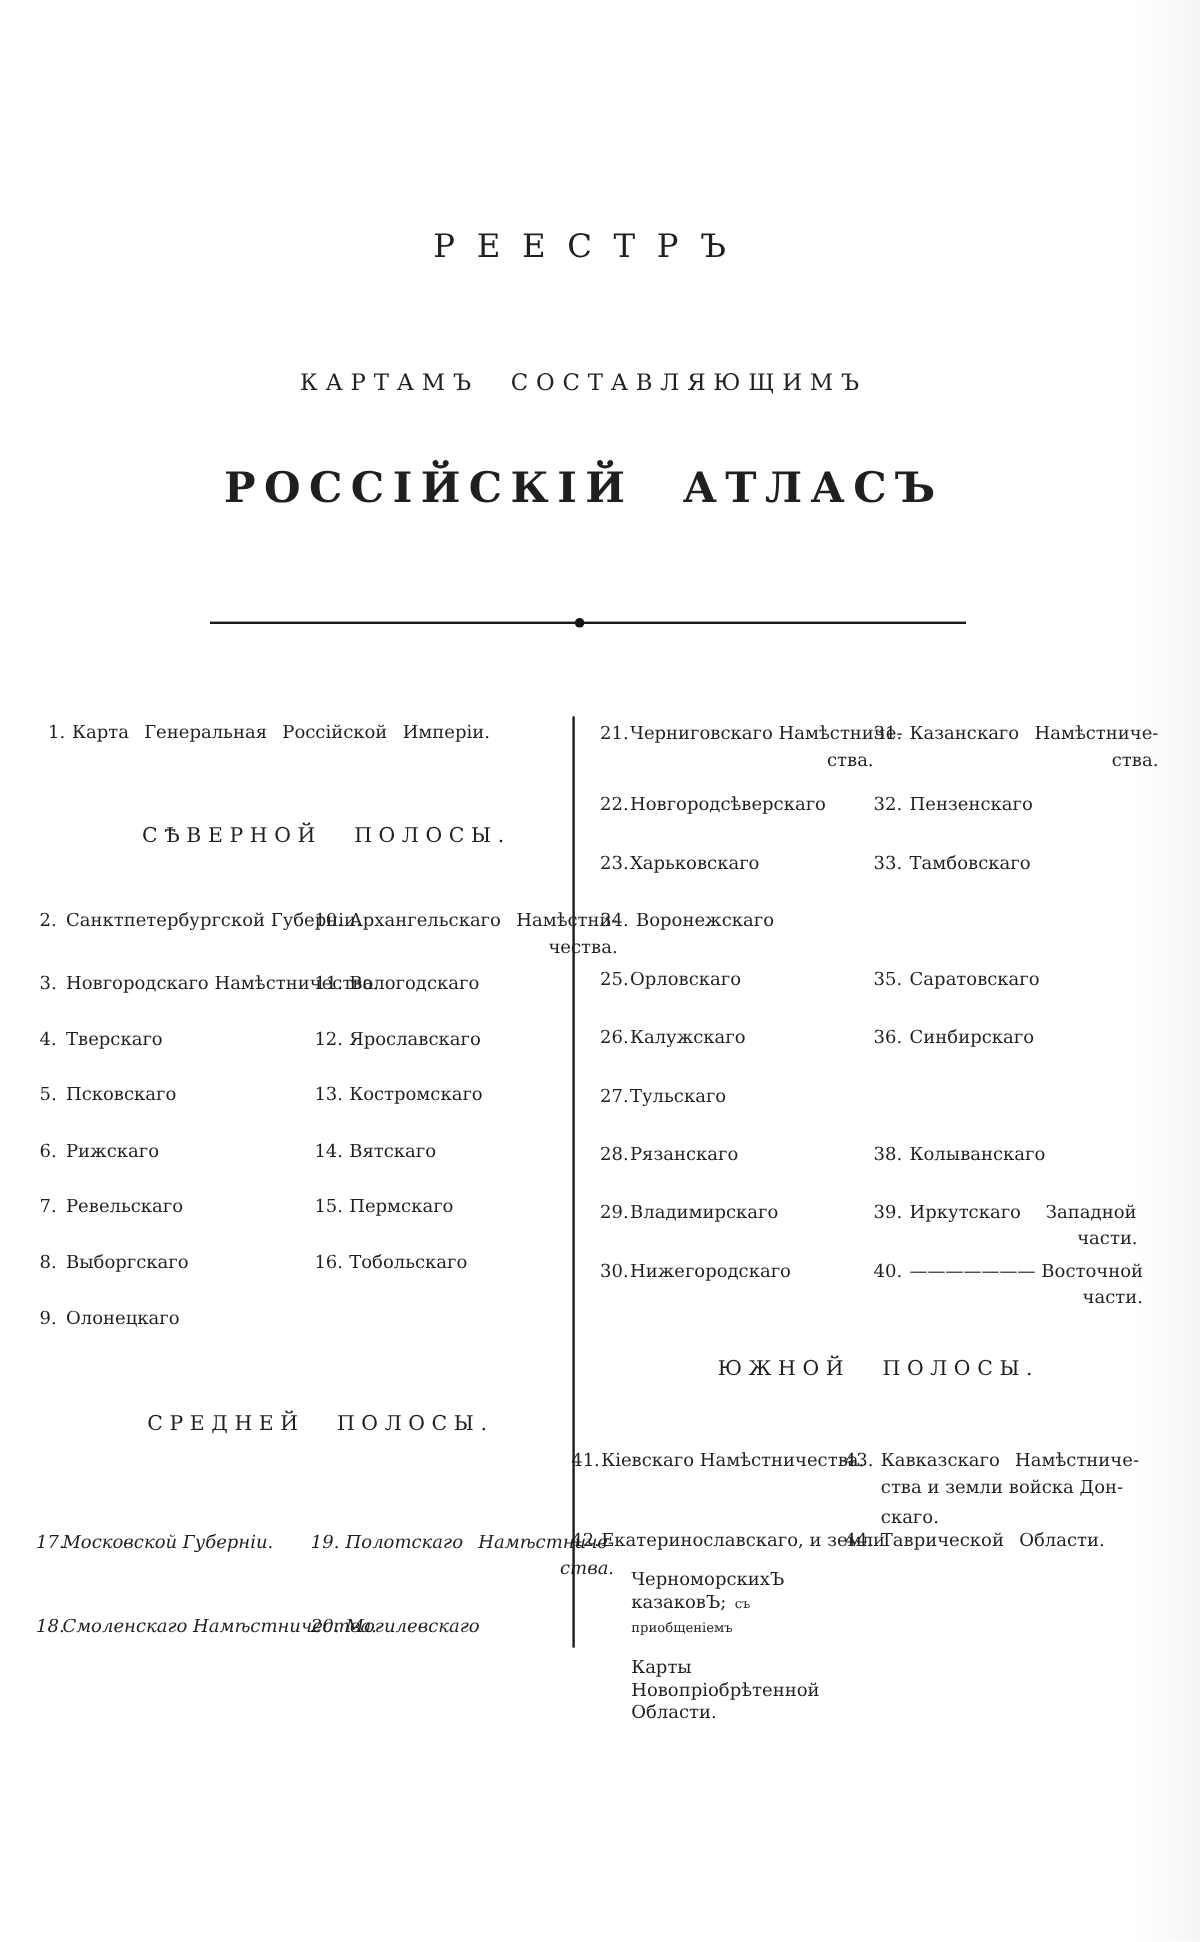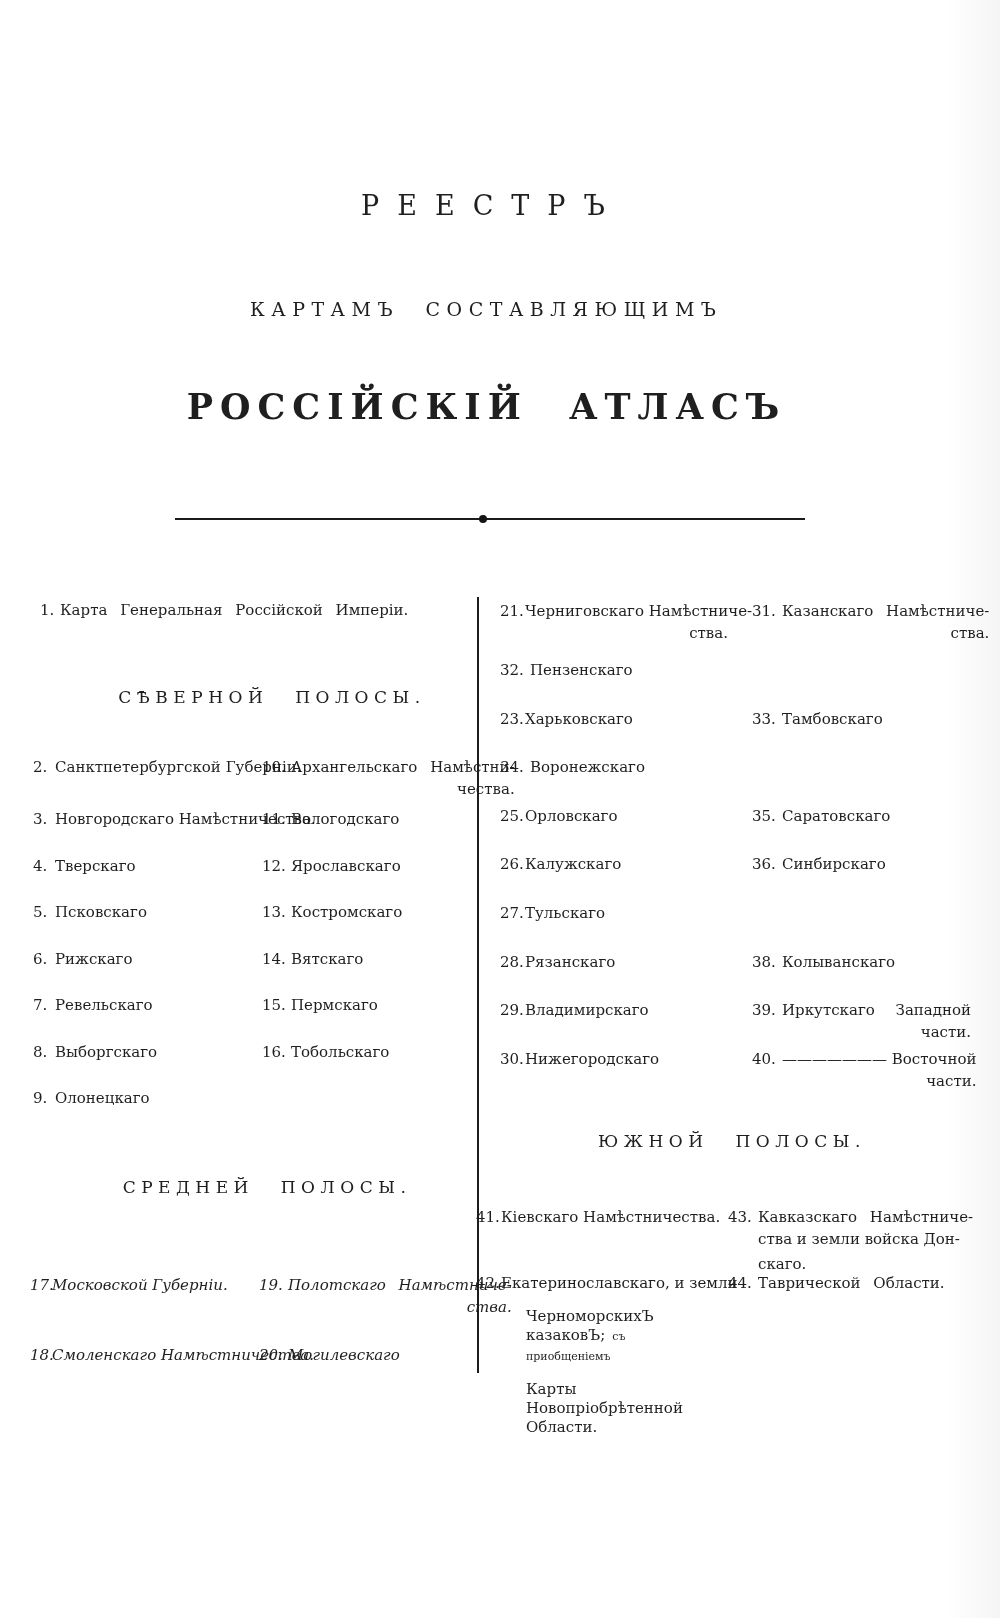--- a/index.html
+++ b/index.html
@@ -14,21 +14,21 @@
   
   .scan-shade {
     position:absolute; top:0; right:0; width:55px; height:100%;
     background:linear-gradient(to right, rgba(0,0,0,0), rgba(0,0,0,0.04));
     pointer-events:none;
   }
 
   
   .t1, .t2, .t3 { position:absolute; left:0; width:966px; text-align:center; white-space:nowrap; }
   .t1 { top:190px; font-size:27px; letter-spacing:18px; text-indent:18px; }
-  .t2 { top:298px; font-size:19px; letter-spacing:6.5px; text-indent:6.5px; word-spacing:14px; }
+  .t2 { top:308px; font-size:19px; letter-spacing:6.5px; text-indent:6.5px; word-spacing:14px; }
   .t3 { top:386px; font-size:35px; font-weight:bold; letter-spacing:7px; text-indent:7px; word-spacing:22px; }
 
   
   .rule { position:absolute; top:518px; left:175px; width:630px; height:2px; background:#1b1b1b; }
   .rule .dot { position:absolute; left:304px; top:-3px; width:8px; height:8px; border-radius:50%; background:#141414; }
   .rule:before, .rule:after { content:""; position:absolute; top:-1px; height:4px; width:120px; background:transparent; }
 
   
   .vdiv { position:absolute; left:477px; top:597px; width:2px; height:776px; background:#1c1c1c; }
 
@@ -47,21 +47,21 @@
   .h-south  { top:1131px; left:512px; width:440px; }
 
   .grid { position:absolute; }
   .g-north { top:758px; left:33px;  width:442px; }
   .g-mid   { top:1276px; left:30px; width:445px; }
   .g-mid2  { top:602px; left:500px; width:448px; }
   .g-south { top:1208px; left:476px; width:448px; }
 
   .row { display:grid; }
   .g-north .row, .g-mid .row { grid-template-columns:229px 1fr; }
-  .g-mid2 .row, .g-south .row { grid-template-columns:228px 1fr;gap:24px; }
+  .g-mid2 .row, .g-south .row { grid-template-columns:228px 1fr; }
 
   .g-north .row { height:46.5px; }
   .g-north .row:first-child { height:52px; }
   .g-mid .row { height:70px;font-style:italic; }
   .g-mid2 .row { height:48.6px; }
   .g-mid2 .row:first-child { height:59px; }
   .g-south .row:first-child { height:66px; }
 
   .cell { display:flex; align-items:flex-start; font-size:15px; line-height:19px; }
   .cell .num { flex:none; width:22px; }
@@ -221,20 +221,24 @@
     </div>
     <div class="cell c2">
       <span class="num">31.</span>
       <div class="lblwrap">
         <span class="lbl wide">Казанскаго Намѣстниче-</span>
         <span class="cont-r">ства.</span>
       </div>
     </div>
   </div>
   <div class="row">
+    <div class="cell">
+      <span class="num">22.</span>
+      <div class="lblwrap"><span class="lbl">Новгородсѣверскаго</span></div>
+    </div>
     <div class="cell c2">
       <span class="num">32.</span>
       <div class="lblwrap"><span class="lbl">Пензенскаго</span></div>
     </div>
   </div>
   <div class="row">
     <div class="cell">
       <span class="num">23.</span>
       <div class="lblwrap"><span class="lbl">Харьковскаго</span></div>
     </div>

